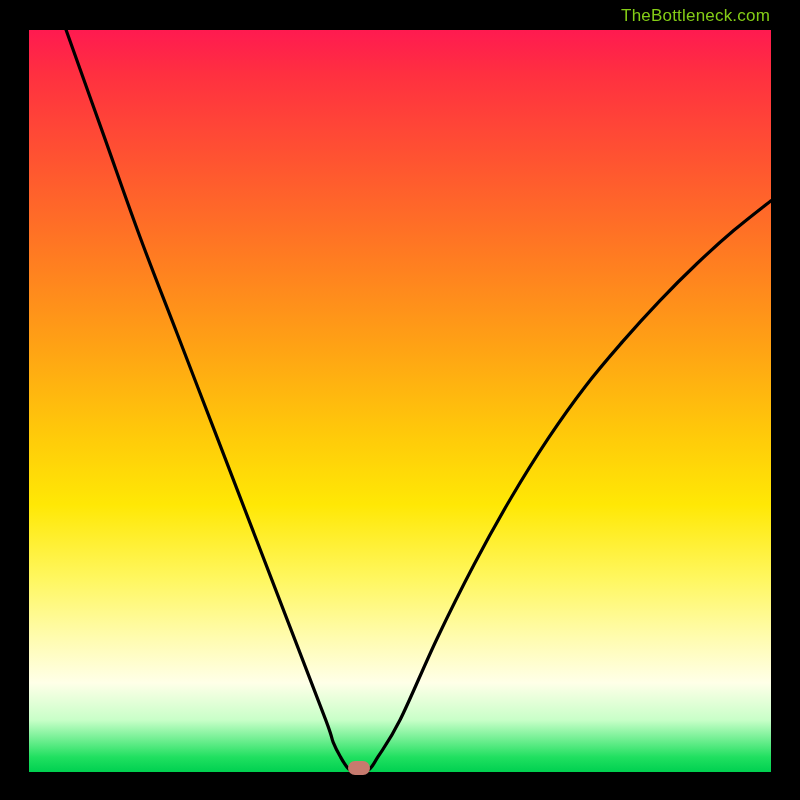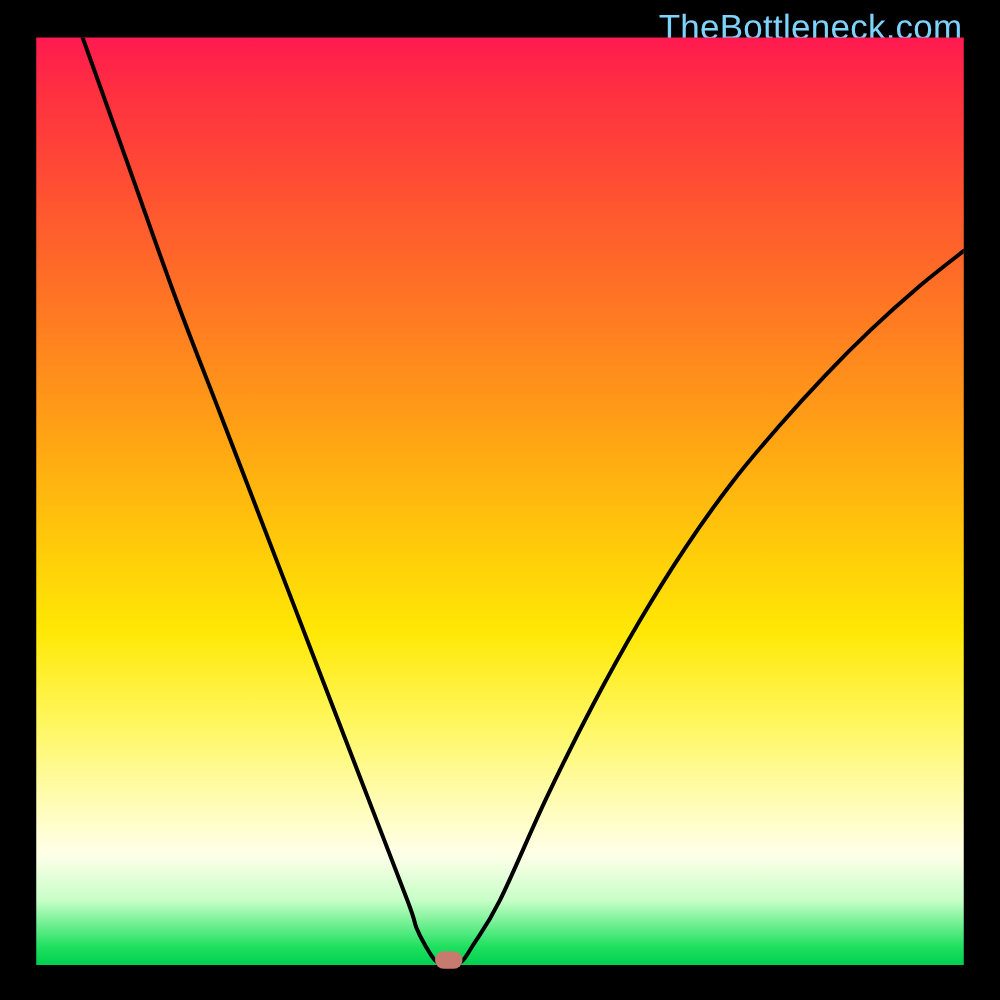--- a/index.html
+++ b/index.html
@@ -30,22 +30,22 @@
       #c8ffc8 93%,
       #20e060 98%,
       #00d050 100%
     );
   }
   .watermark {
     position: absolute;
     top: 6px;
     right: 30px;
     font-family: Arial, Helvetica, sans-serif;
-    font-size: 28px;
-    color: #7dd3fc;
+    font-size: 17px;
+    color: #84cc16;
     letter-spacing: 0.2px;
   }
   svg.curve {
     position: absolute;
     left: 0;
     top: 0;
     width: 742px;
     height: 742px;
   }
   .marker {

